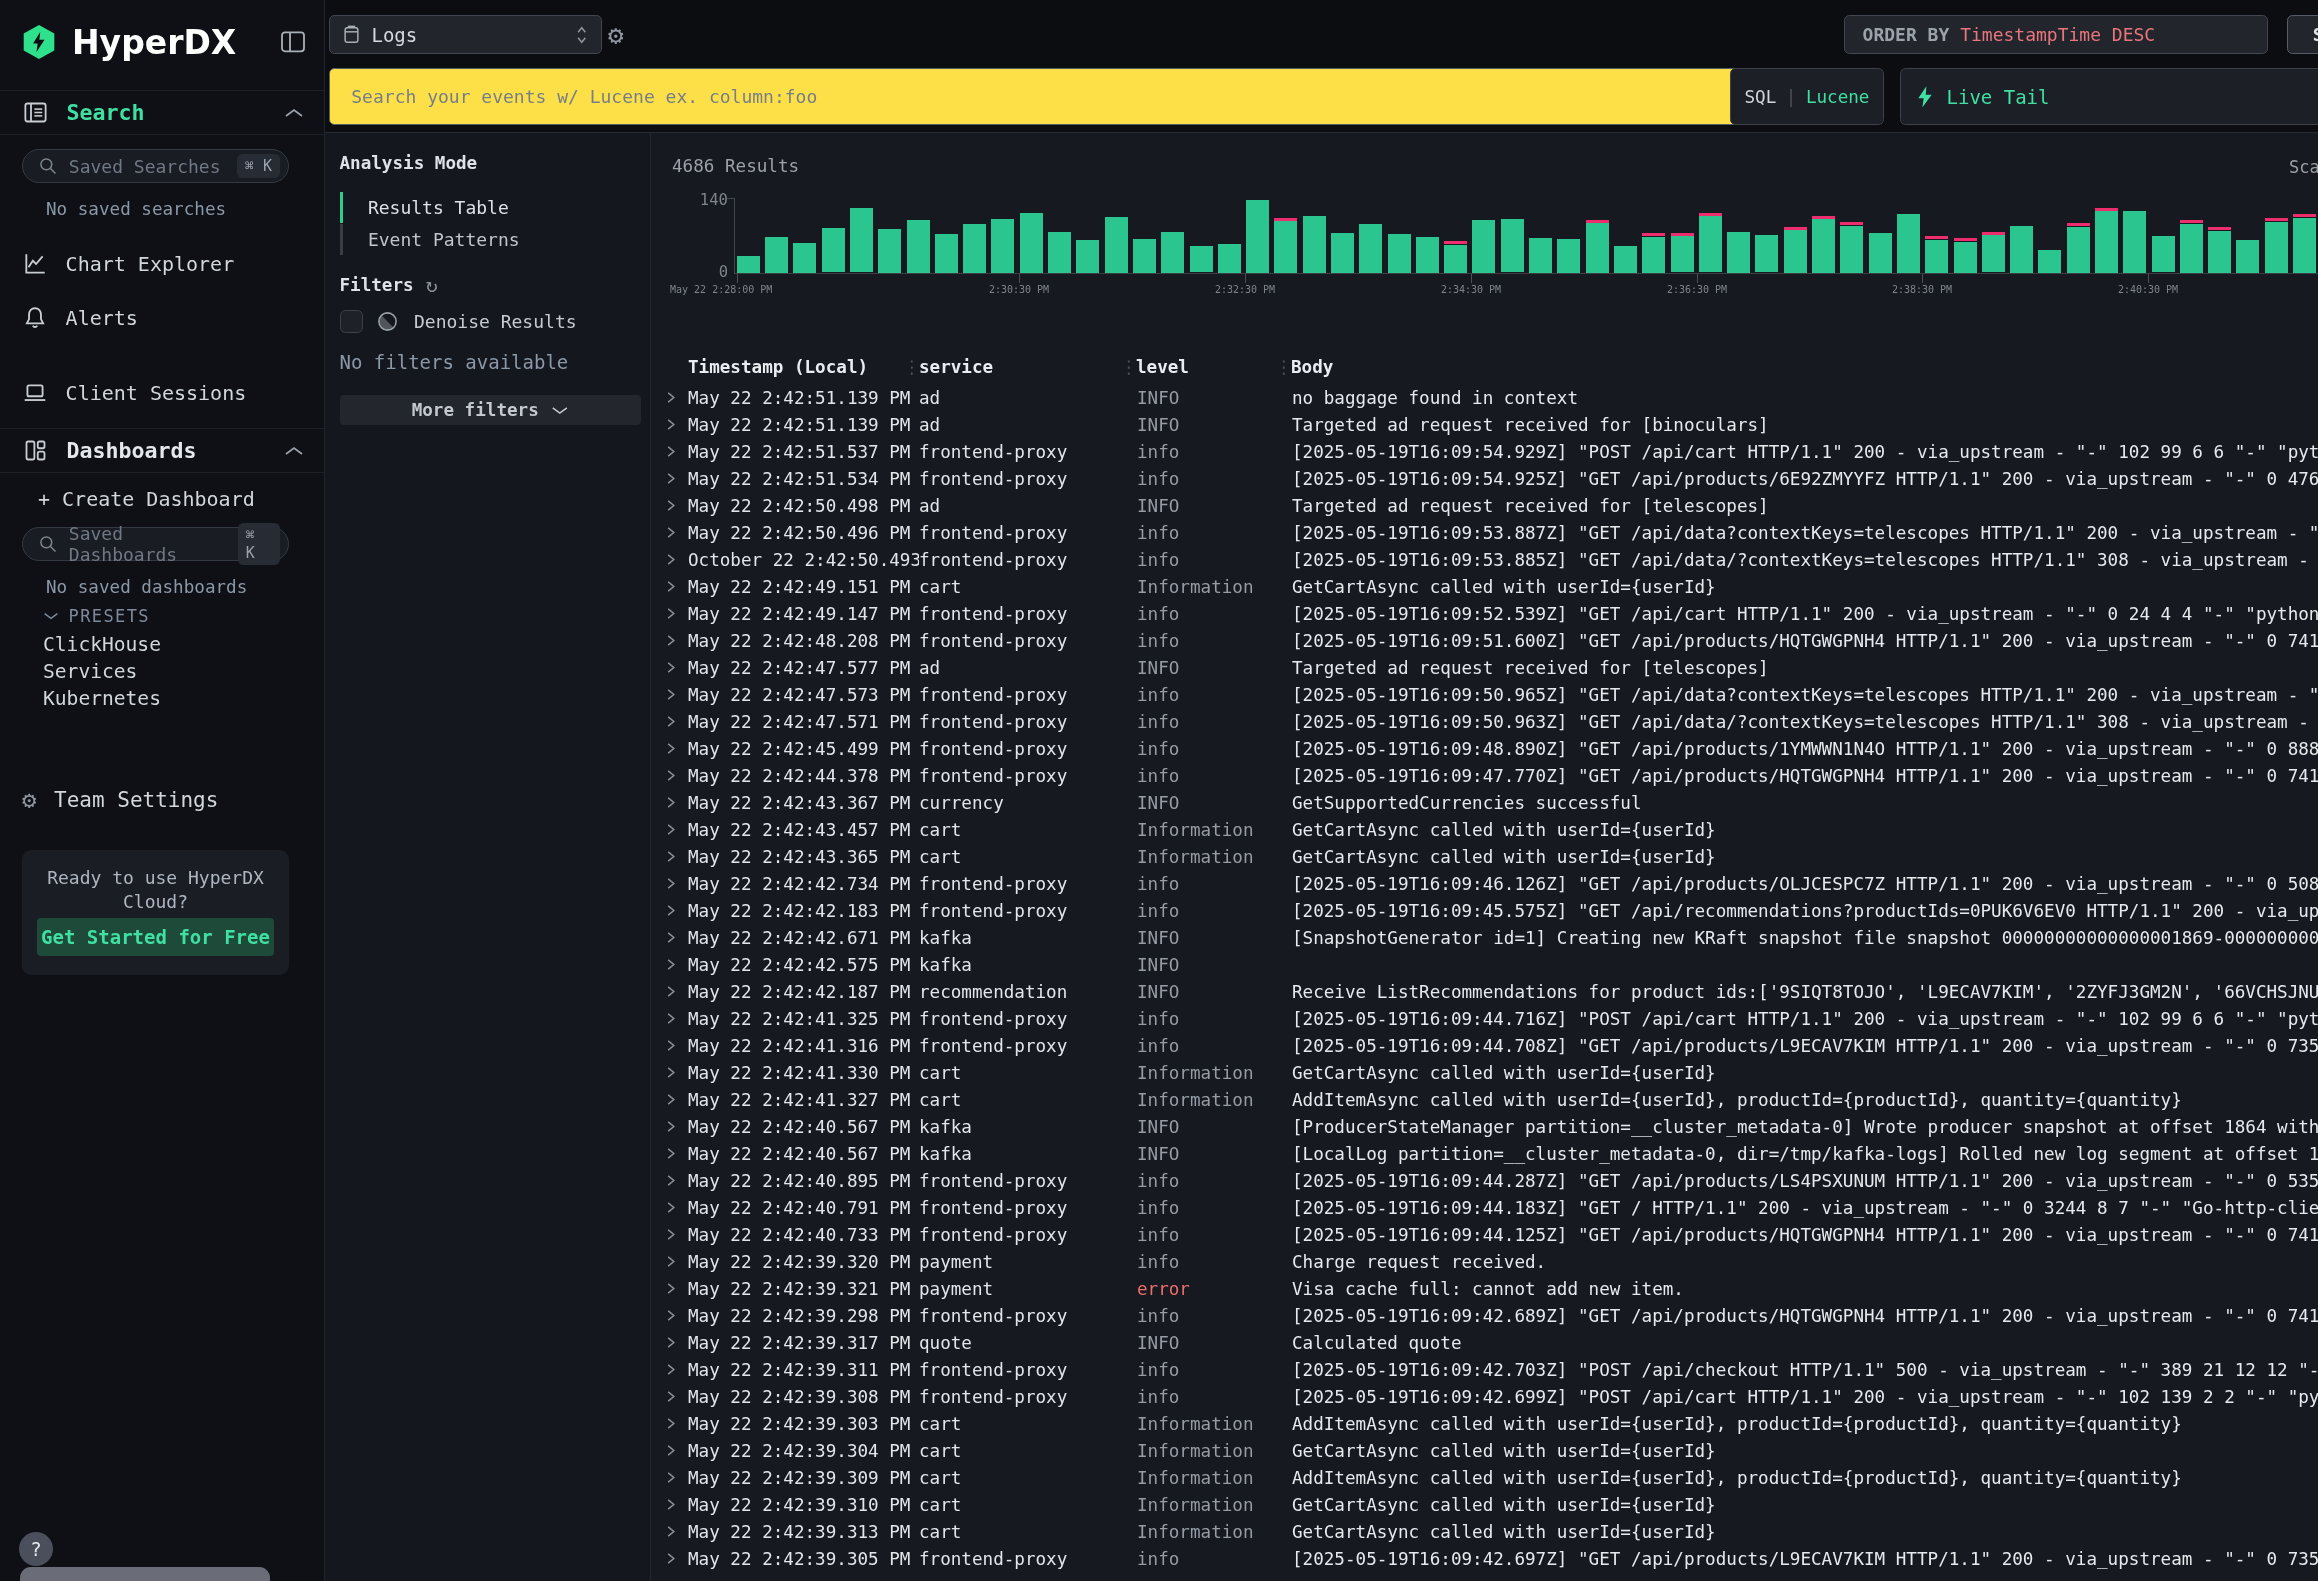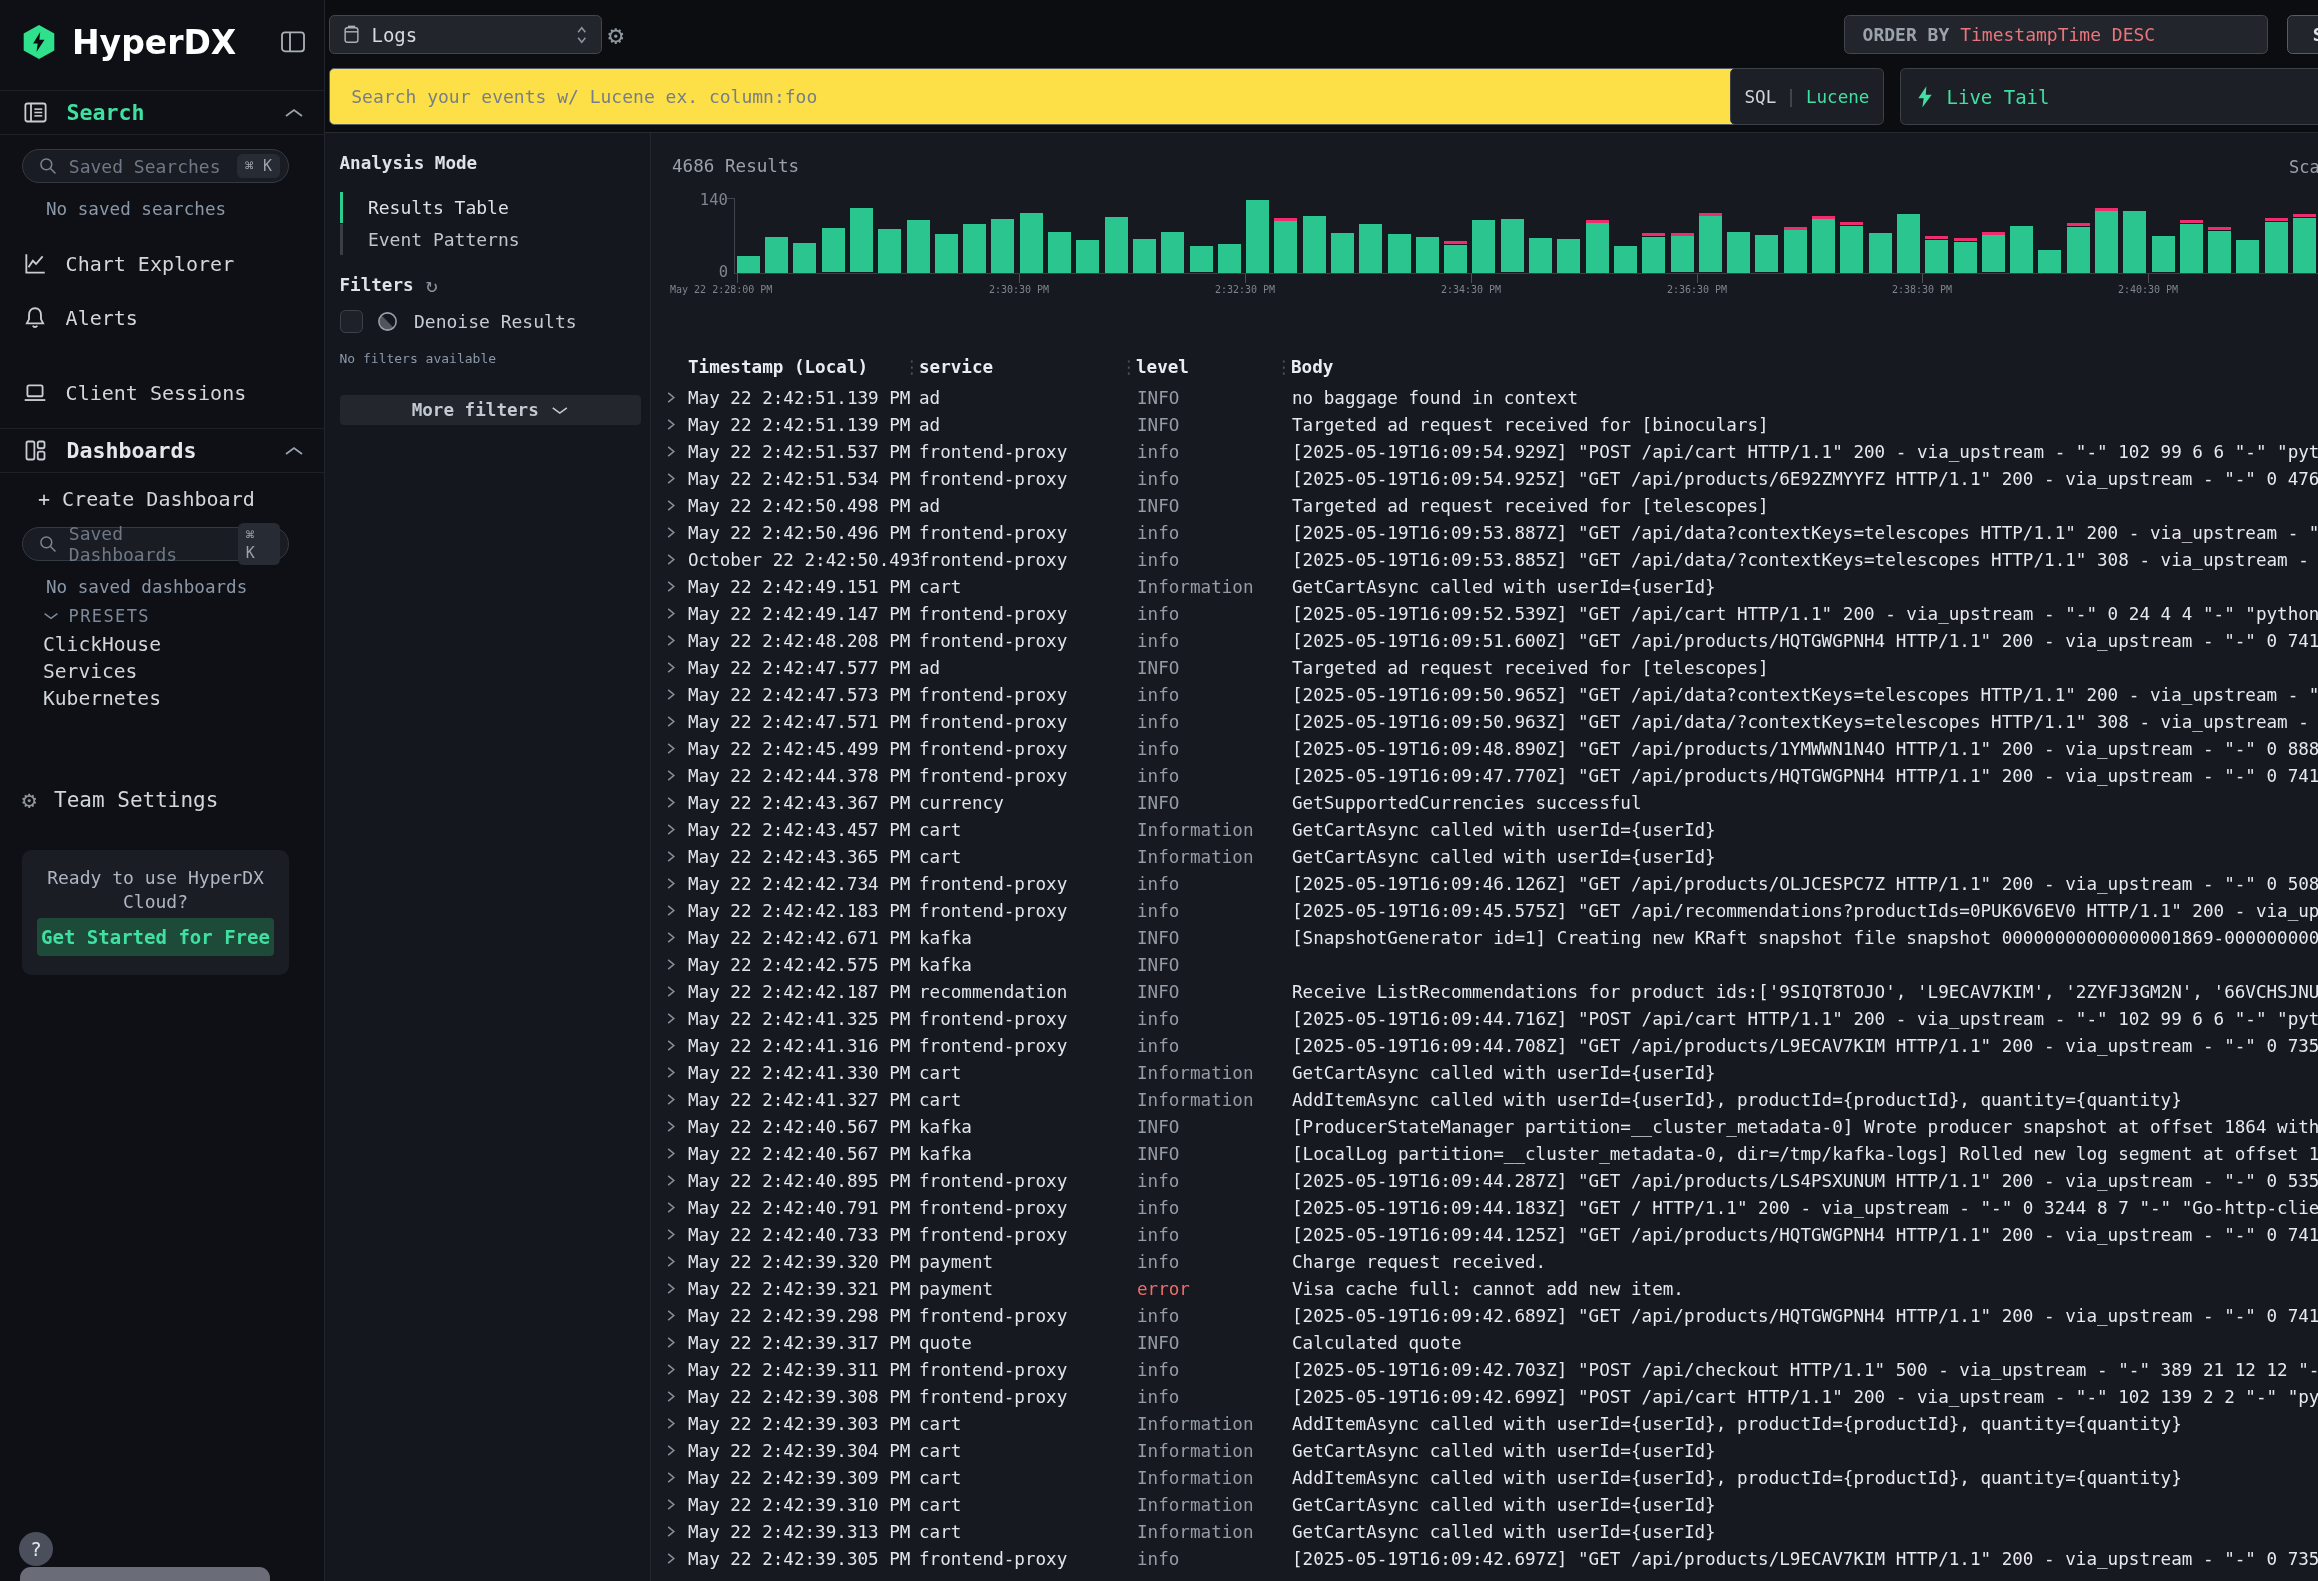--- a/index.html
+++ b/index.html
@@ -60,21 +60,21 @@
   .mode-ind{width:3.4px;height:100%;background:#3a3f46;}
   .mode-ind.on{background:#2ecc8f;}
   .mode-label{margin-left:25px;font-size:18px;color:#c0c6cd;}
   .mode-label.on{color:#dde2e7;}
   .filters-head{position:absolute;left:15.5px;top:140px;display:flex;align-items:center;}
   .filters-title{font-size:17.6px;font-weight:bold;color:#dfe3e8;}
   .refresh{margin-left:12px;color:#8b929b;font-size:20px;}
   .denoise-row{position:absolute;left:15.5px;top:177px;display:flex;align-items:center;}
   .checkbox{width:23px;height:23px;background:#1e2127;border:1.4px solid #3c424a;border-radius:5.4px;box-sizing:border-box;}
   .denoise-label{margin-left:15px;font-size:18px;color:#c6ccd3;}
-  .nofilters{position:absolute;left:15.5px;top:218px;font-size:13px;color:#8b98a8;}
+  .nofilters{position:absolute;left:15.5px;top:218px;font-size:19px;color:#8b98a8;}
   .more-filters{position:absolute;left:15.5px;top:262px;width:301px;height:30px;background:#23262c;border-radius:4px;
                 display:flex;align-items:center;justify-content:center;color:#c3c9d0;font-weight:bold;font-size:17.6px;}
 
   
   .content{position:absolute;left:653px;top:133px;width:1666px;height:1449px;background:#16191f;overflow:hidden;}
   .results-label{position:absolute;left:19px;top:23px;font-size:17.6px;color:#9aa1ab;}
   .scan-label{position:absolute;left:1636px;top:24px;font-size:17px;color:#9aa1ab;white-space:nowrap;}
   .chart{position:absolute;left:0;top:41px;width:1666px;height:183px;}
   .ylab{position:absolute;width:68px;text-align:right;font-size:15.5px;color:#7d848d;}
   .yaxis{position:absolute;left:81px;top:24px;width:1.4px;height:76px;background:#40454d;}

